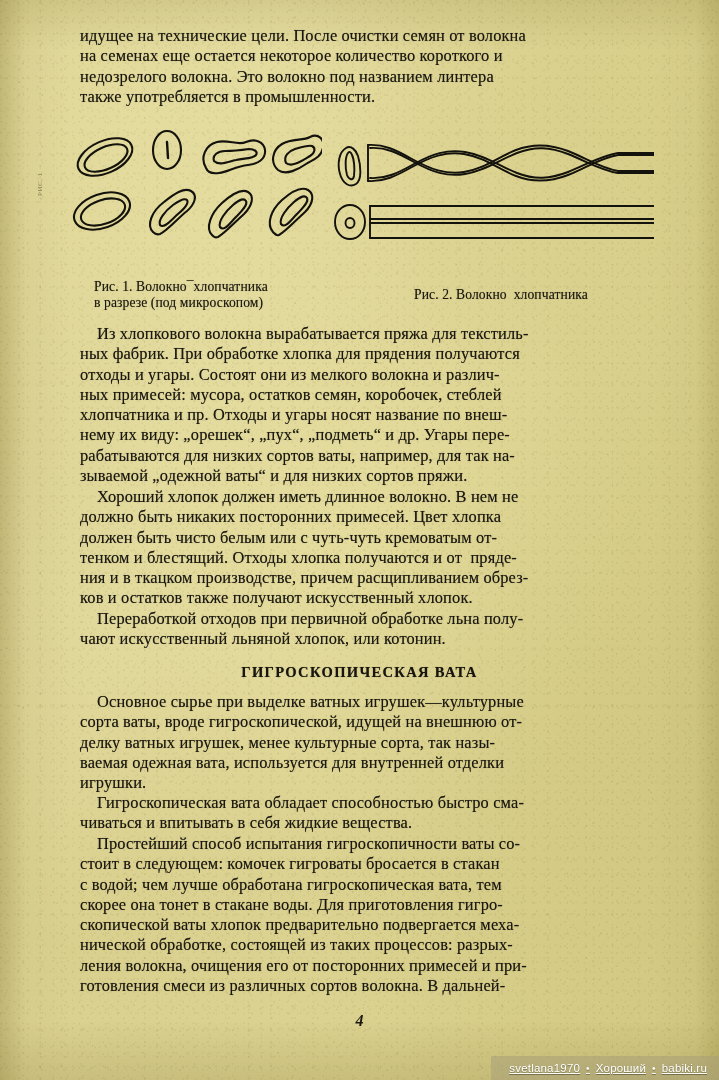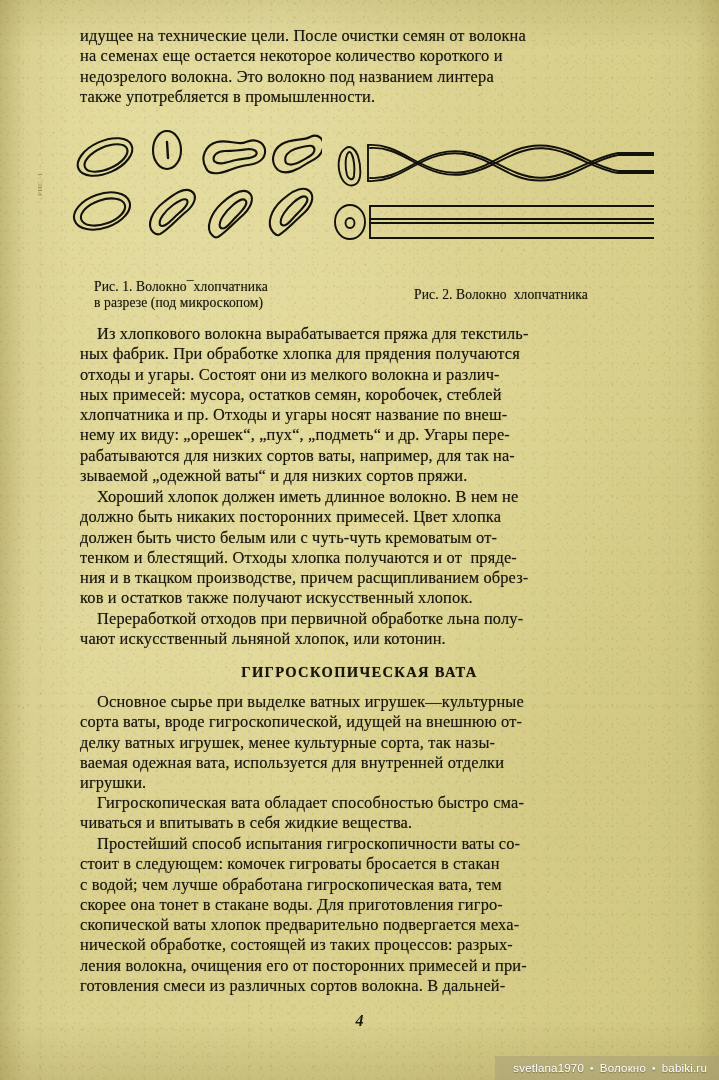--- a/index.html
+++ b/index.html
@@ -129,20 +129,21 @@
     padding: 0 12px 0 18px;
     display: flex;
     align-items: center;
     gap: 6px;
     background: rgba(168,160,120,0.55);
     font-family: "Liberation Sans", "DejaVu Sans", sans-serif;
     font-size: 11.5px;
     color: #ffffff;
     letter-spacing: 0.2px;
     text-shadow: 0 1px 1px rgba(60,56,30,0.5);
+    text-decoration: underline;
   }
   #watermark .dot { font-size: 10px; opacity: 0.95; }
 </style>
 </head>
 <body>
 
 <div id="page">
 
   <div id="margin-mark">РИС. 1</div>
 
@@ -283,18 +284,18 @@
   </div>
 
   <div id="page-number" style="top:1012px;">4</div>
 
   <div id="grain"></div>
   <div id="vignette"></div>
 
   <div id="watermark">
     <span>svetlana1970</span>
     <span class="dot">•</span>
-    <span>Волокно</span>
+    <span>Хороший</span>
     <span class="dot">•</span>
     <span>babiki.ru</span>
   </div>
 
 </div>
 
 </body></html>

